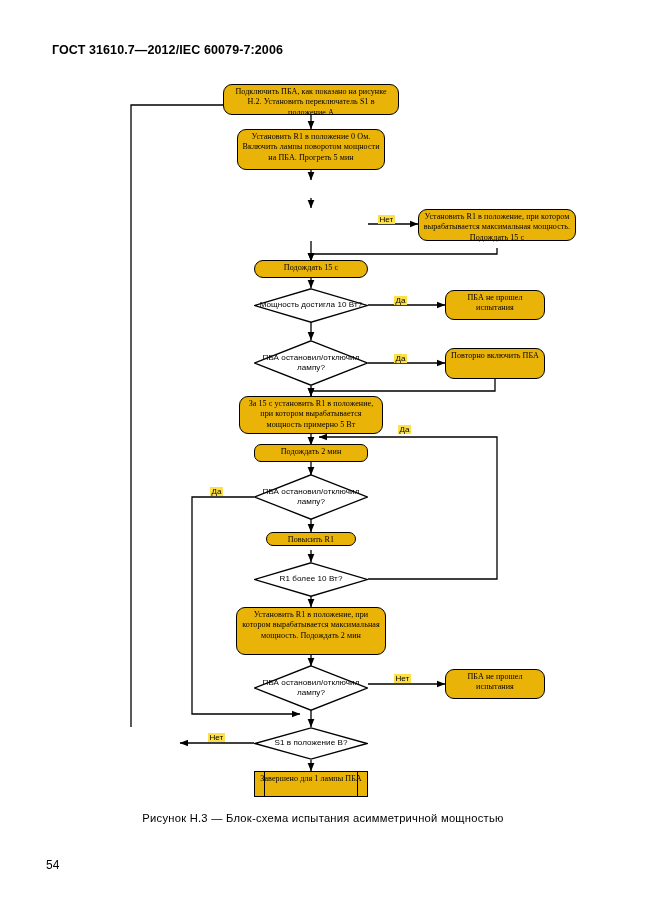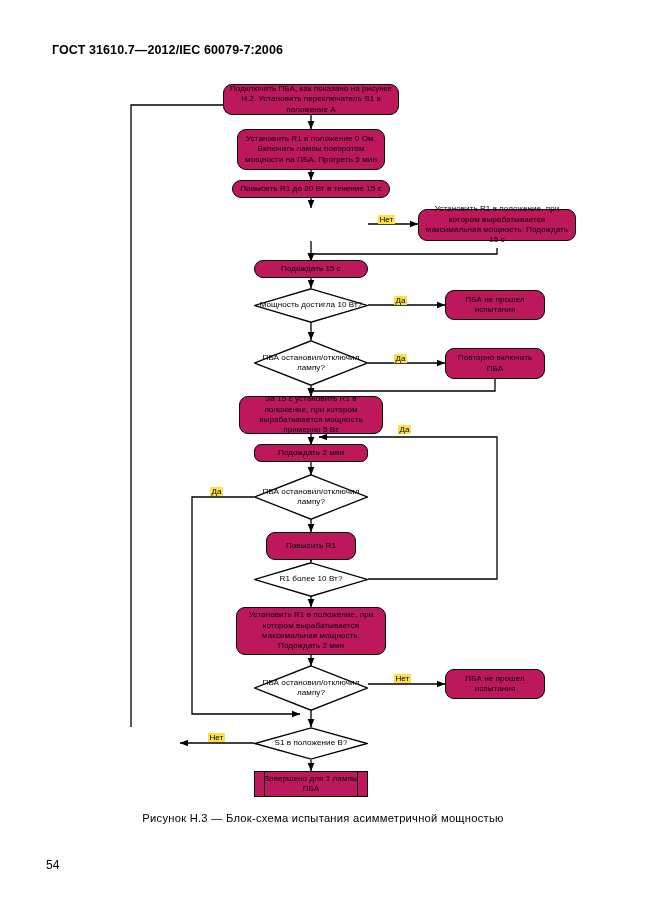--- a/index.html
+++ b/index.html
@@ -43,30 +43,30 @@
     position:absolute;
     left:0; top:0;
     width:646px; height:913px;
   }
   #flow-svg{position:absolute;left:0;top:0;}
 
   .node{
     position:absolute;
     box-sizing:border-box;
     display:flex;
-    align-items:center;
     justify-content:center;
     text-align:center;
-    background:#be185d;
+    background:#eab308;
     border:1.3px solid #000;
     font-size:8.1px;
     line-height:10.4px;
     letter-spacing:.05px;
     padding:2px 4px;
     z-index:3;
+    font-family:Liberation Serif, serif;
   }
   .node.round{border-radius:9px;}
   .node .txt{display:block;width:100%;}
 
   
   .node.predef{border-radius:0;}
   .node.predef::before,
   .node.predef::after{
     content:"";
     position:absolute;
@@ -178,23 +178,20 @@
     </svg>
 
     <div class="node round" style="left:223px;top:84px;width:176px;height:31px;">
       <span class="txt">Подключить ПБА, как показано на рисунке Н.2. Установить переключатель S1 в положение А</span>
     </div>
 
     <div class="node round" style="left:237px;top:129px;width:148px;height:41px;">
       <span class="txt">Установить R1 в положение 0 Ом. Включить лампы поворотом мощности на ПБА. Прогреть 5 мин</span>
     </div>
 
-    <div class="node round" style="left:232px;top:180px;width:158px;height:18px;">
-      <span class="txt">Повысить R1 до 20 Вт в течение 15 с</span>
-    </div>
 
 
     <div class="node round" style="left:418px;top:209px;width:158px;height:32px;">
       <span class="txt">Установить R1 в положение, при котором вырабатывается максимальная мощность. Подождать 15 с</span>
     </div>
 
     <div class="node round" style="left:254px;top:260px;width:114px;height:18px;">
       <span class="txt">Подождать 15 с</span>
     </div>
 
@@ -228,21 +225,21 @@
       <span class="txt">Подождать 2 мин</span>
     </div>
 
     <div class="diamond" style="left:254px;top:474px;width:114px;height:46px;">
       <svg class="shape" viewBox="0 0 114 46" preserveAspectRatio="none">
         <polygon points="57,0.8 113.2,23 57,45.2 0.8,23" fill="#fff" stroke="#000" stroke-width="1.3" vector-effect="non-scaling-stroke"></polygon>
       </svg>
       <span class="dlabel">ПБА остановил/отключил лампу?</span>
     </div>
 
-    <div class="node round" style="left:266px;top:532px;width:90px;height:28px;">
+    <div class="node round" style="left:266px;top:532px;width:90px;height:14px;">
       <span class="txt">Повысить R1</span>
     </div>
 
     <div class="diamond" style="left:254px;top:562px;width:114px;height:35px;">
       <svg class="shape" viewBox="0 0 114 35" preserveAspectRatio="none">
         <polygon points="57,0.8 113.2,17.5 57,34.2 0.8,17.5" fill="#fff" stroke="#000" stroke-width="1.3" vector-effect="non-scaling-stroke"></polygon>
       </svg>
       <span class="dlabel">R1 более 10 Вт?</span>
     </div>
 

